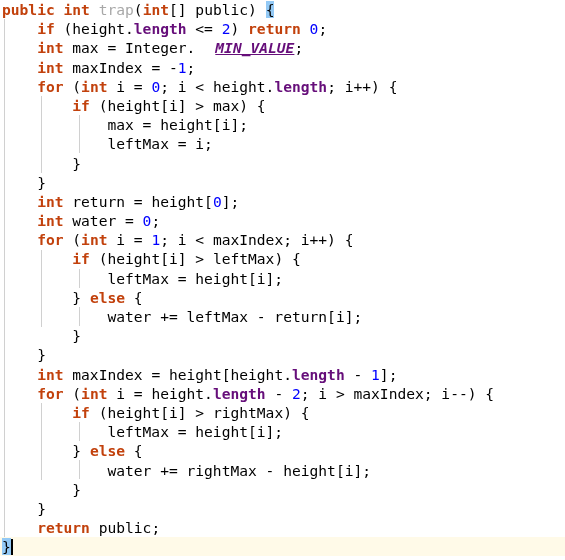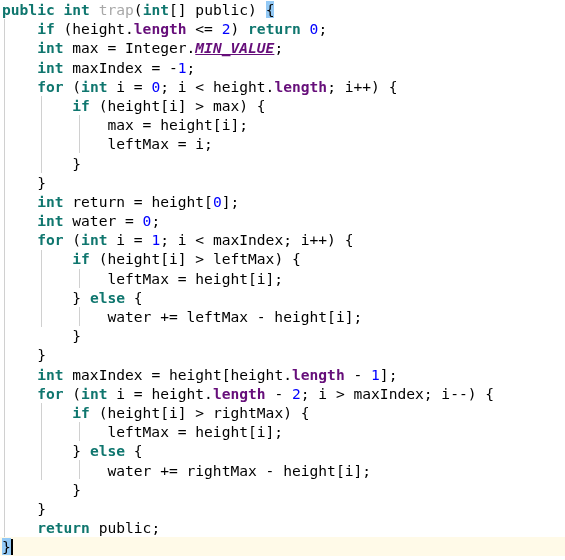--- a/index.html
+++ b/index.html
@@ -45,25 +45,25 @@
   }
 
   .code {
     position: relative;
     display: inline-block;
     padding-left: 2px;
     z-index: 2;
   }
 
   
-  .kw      { color: #0f766e; font-weight: bold; }      
+  .kw      { color: #c2410c; font-weight: bold; }      
   .num     { color: #0000ff; }                          
   .fld     { color: #660e7a; font-weight: bold; text-align: center; }       
   .sfld    { color: #660e7a; font-weight: bold; font-style: italic;
-             text-decoration: underline; }              
+             text-decoration: underline; margin-left: 20px; }              
   .unused  { color: #a8a8a8; text-align: center; }                          
   .plain   { color: #000000; }
 
   
   .brace-hl {
     background: #93c9f5;
     color: #000000;
   }
 
   
@@ -116,21 +116,21 @@
   <div class="line"><span class="code"><span class="plain">    </span><span class="kw">int</span><span class="plain"> water = </span><span class="num">0</span><span class="plain">;</span></span></div>
 
   <div class="line"><span class="code"><span class="plain">    </span><span class="kw">for</span><span class="plain"> (</span><span class="kw">int</span><span class="plain"> i = </span><span class="num">1</span><span class="plain">; i &lt; maxIndex; i++) {</span></span></div>
 
   <div class="line"><span class="code"><span class="plain">        </span><span class="kw">if</span><span class="plain"> (height[i] &gt; leftMax) {</span></span></div>
 
   <div class="line"><span class="code"><span class="plain">            </span><span class="plain">leftMax = height[i];</span></span></div>
 
   <div class="line"><span class="code"><span class="plain">        </span><span class="plain">} </span><span class="kw">else</span><span class="plain"> {</span></span></div>
 
-  <div class="line"><span class="code"><span class="plain">            </span><span class="plain">water += leftMax - height[i];</span></span></div>
+  <div class="line"><span class="code"><span class="plain">            </span><span class="plain">water += leftMax - return[i];</span></span></div>
 
   <div class="line"><span class="code"><span class="plain">        </span><span class="plain">}</span></span></div>
 
   <div class="line"><span class="code"><span class="plain">    </span><span class="plain">}</span></span></div>
 
   <div class="line"><span class="code"><span class="plain">    </span><span class="kw">int</span><span class="plain"> maxIndex = height[height.</span><span class="fld">length</span><span class="plain"> - </span><span class="num">1</span><span class="plain">];</span></span></div>
 
   <div class="line"><span class="code"><span class="plain">    </span><span class="kw">for</span><span class="plain"> (</span><span class="kw">int</span><span class="plain"> i = height.</span><span class="fld">length</span><span class="plain"> - </span><span class="num">2</span><span class="plain">; i &gt; maxIndex; i--) {</span></span></div>
 
   <div class="line"><span class="code"><span class="plain">        </span><span class="kw">if</span><span class="plain"> (height[i] &gt; rightMax) {</span></span></div>

